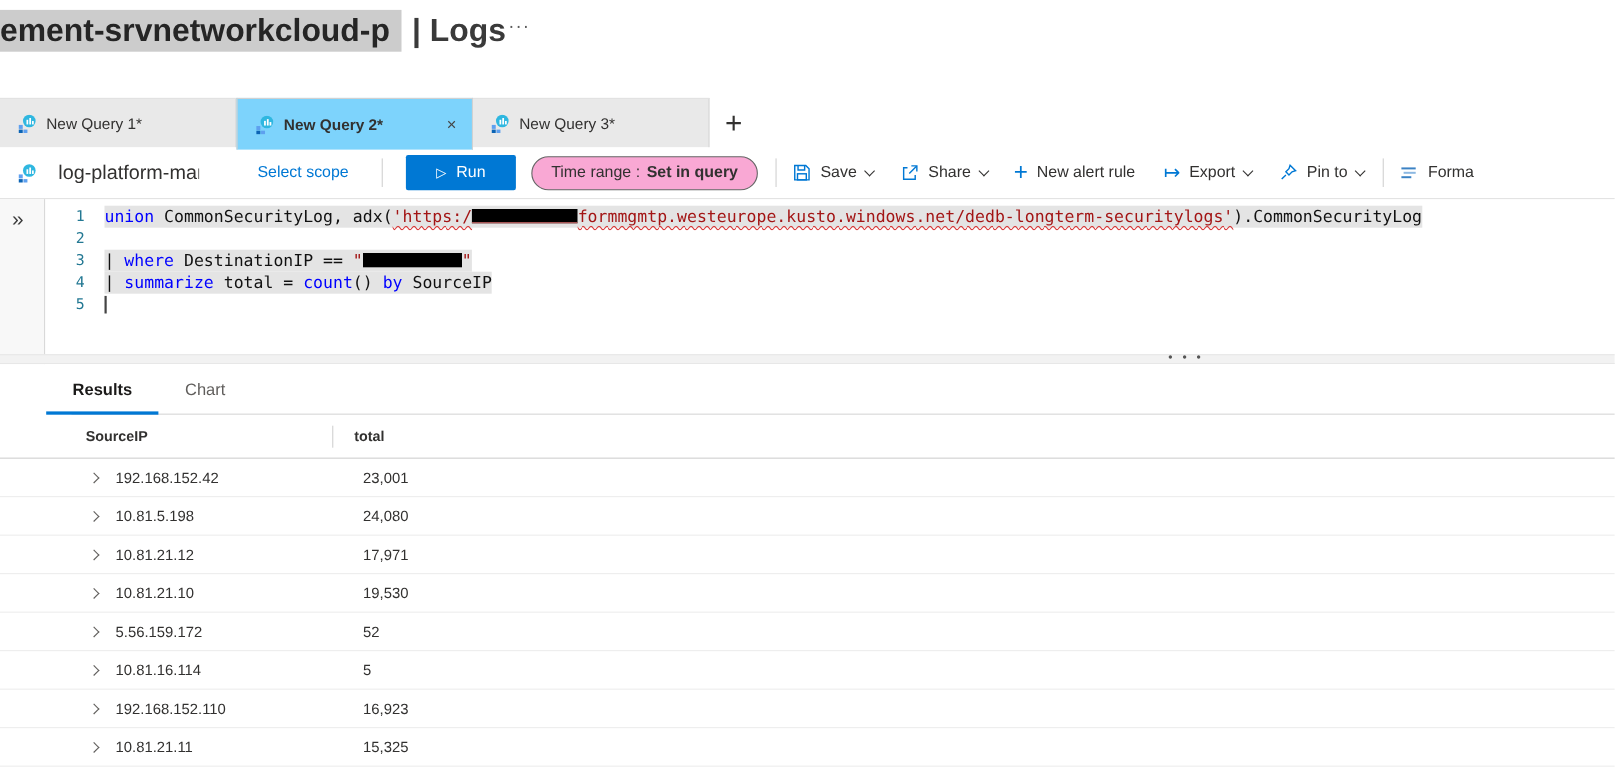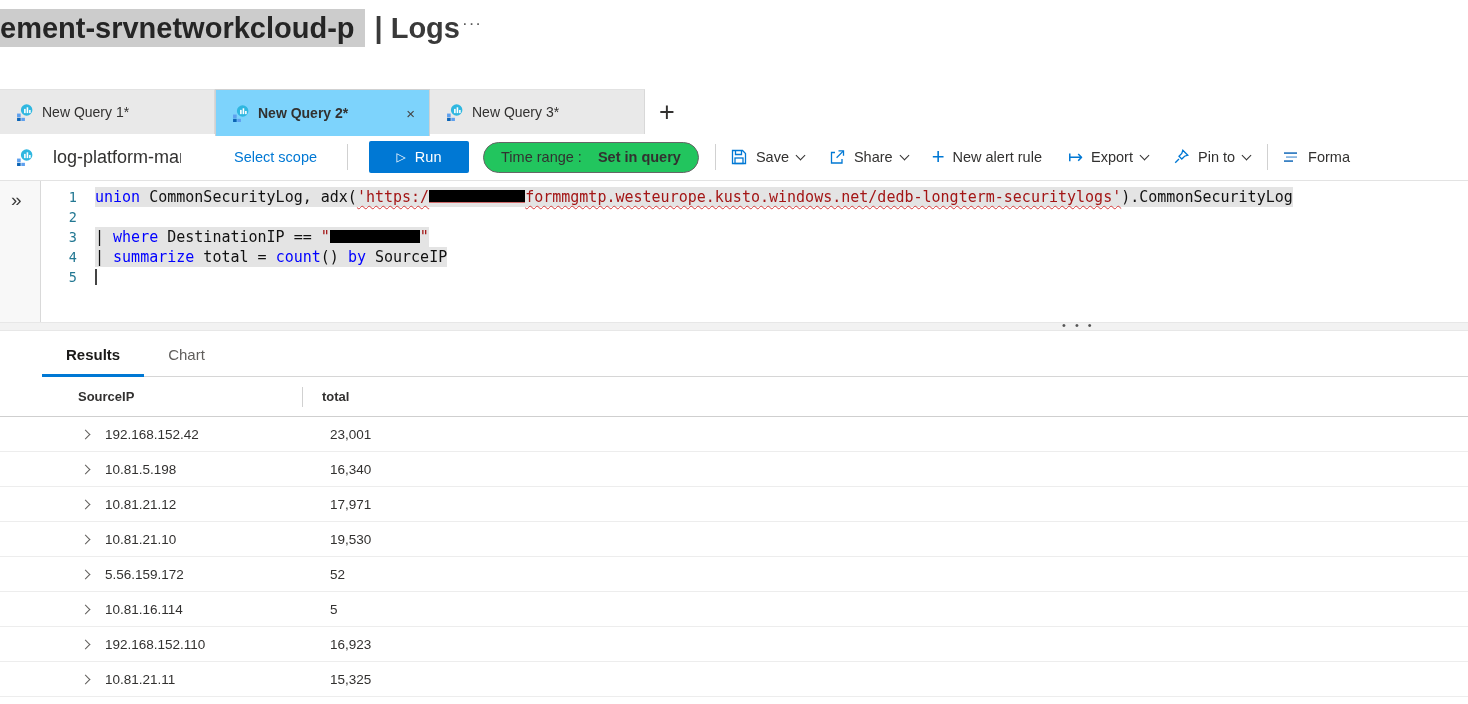--- a/index.html
+++ b/index.html
@@ -30,21 +30,21 @@
   .scope-label { font-size:18px; color:#323130; margin-left:20px; width:128px; overflow:hidden; }
   .link { color:#0078d4; font-size:14.5px; cursor:pointer; }
   .select-scope { margin-left:53px; }
   .tdiv { width:1px; height:26px; background:#d1d1d1; flex:none; }
   .tdiv1 { margin-left:30px; } .tdiv2 { margin-left:16px; } .tdiv3 { margin-left:17px; }
   .run-btn { margin-left:21px; width:100px; height:32px; background:#0078d4; color:#fff; border:none;
              font-size:14.5px; display:flex; align-items:center; justify-content:center; gap:9px;
              border-radius:2px; cursor:pointer; font-family:inherit; }
   .play-ic { font-size:12px; }
   .time-pill { margin-left:14px; height:31px; border:1px solid #666; border-radius:16px; display:flex;
-               align-items:center; padding:0 17px; font-size:14.5px; gap:16px; cursor:pointer; background:#22c55e; }
+               align-items:center; padding:0 17px; font-size:14.5px; gap:6px; cursor:pointer; background:#f9a8d4; }
   .time-pill b { font-weight:700; }
   .tb-btn { display:flex; align-items:center; gap:8px; font-size:14.5px; color:#323130; cursor:pointer; flex:none; }
   .ml14{margin-left:14px;} .ml24{margin-left:24px;} .ml26{margin-left:26px;}
   .chev { width:7px; height:7px; border-right:1.4px solid #323130; border-bottom:1.4px solid #323130;
           transform:rotate(45deg); margin-top:-4px; }
   .blue-glyph { color:#0078d4; font-size:18px; line-height:1; }
   .plus-glyph { font-size:22px; font-weight:300; }
   .tb-svg { width:18px; height:18px; flex:none; }
 
   
@@ -256,21 +256,21 @@
           <span class="chev-r"></span>
         </span>
         <span class="cell-ip">192.168.152.42</span>
         <span class="cell-total">23,001</span>
       </div>
       <div class="trow">
         <span class="row-chev-wrap">
           <span class="chev-r"></span>
         </span>
         <span class="cell-ip">10.81.5.198</span>
-        <span class="cell-total">16,340</span>
+        <span class="cell-total">24,080</span>
       </div>
       <div class="trow">
         <span class="row-chev-wrap">
           <span class="chev-r"></span>
         </span>
         <span class="cell-ip">10.81.21.12</span>
         <span class="cell-total">17,971</span>
       </div>
       <div class="trow">
         <span class="row-chev-wrap">

